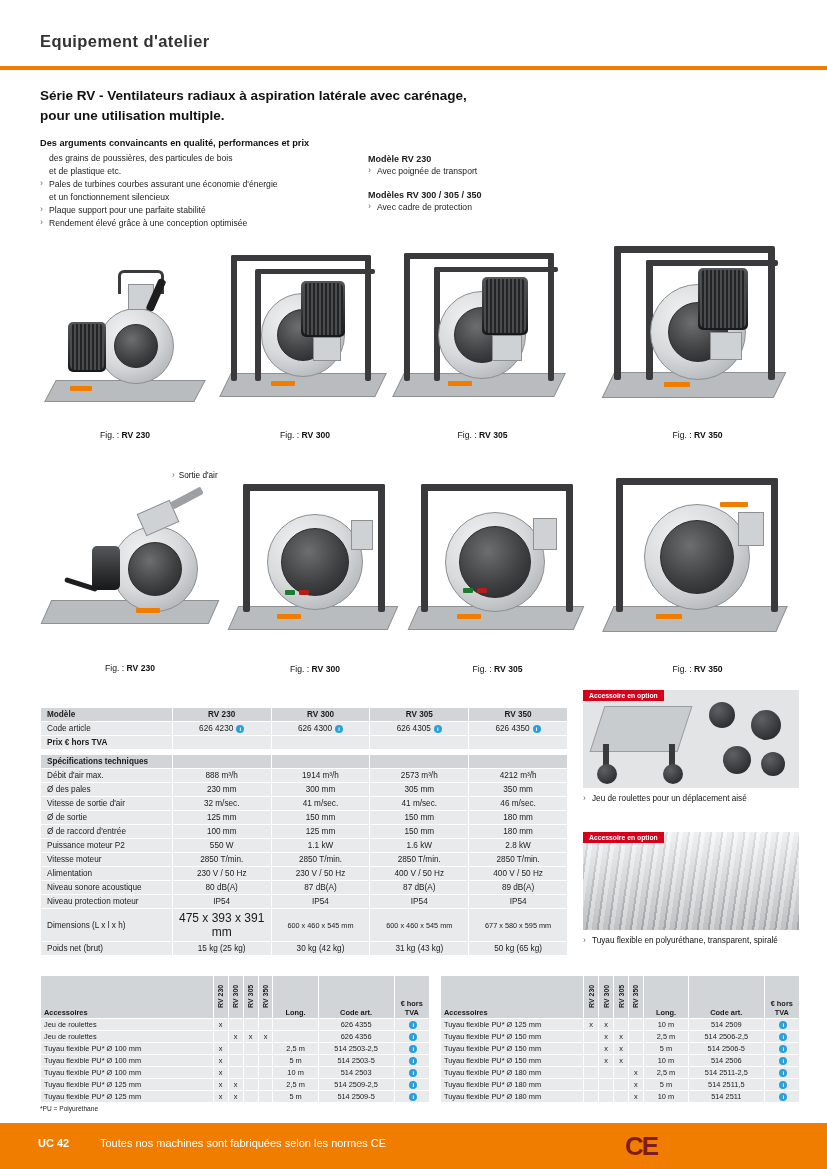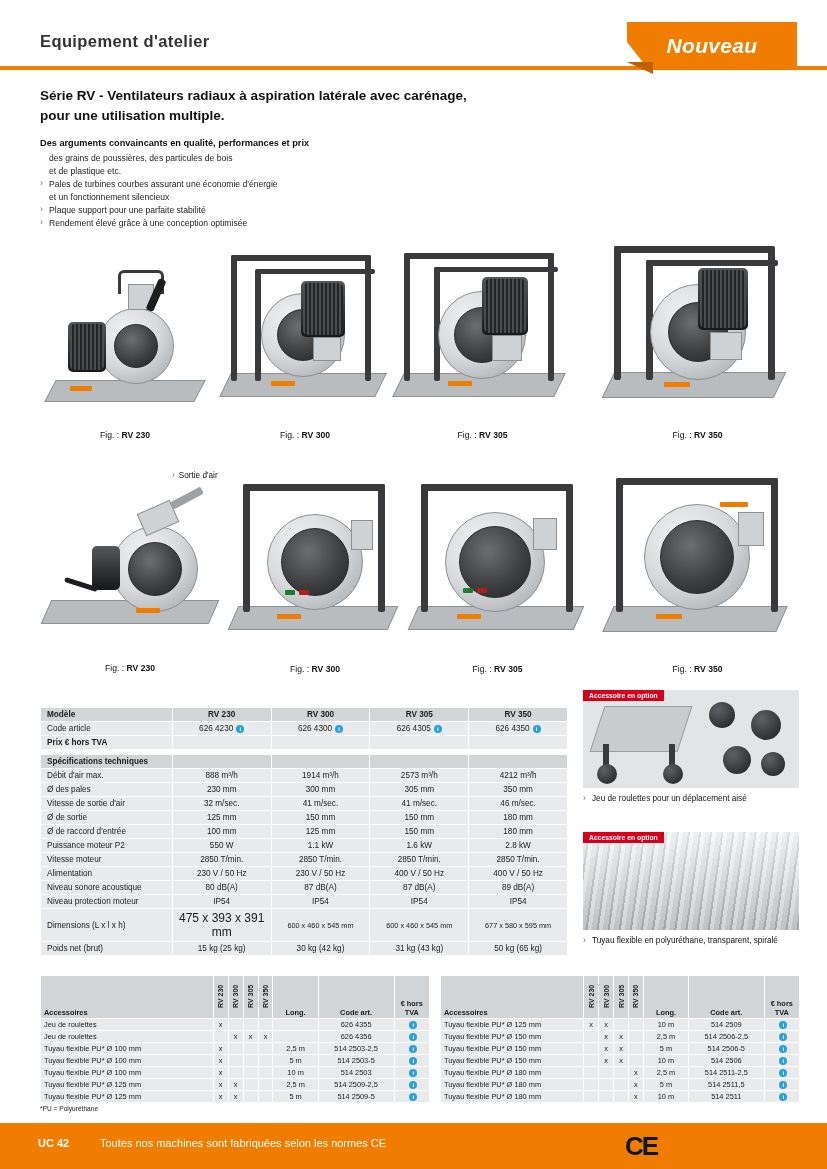--- a/index.html
+++ b/index.html
@@ -180,54 +180,59 @@
     position:absolute; left:0; bottom:0; width:827px; height:46px;
     background:#f07d00;
   }
   .footer .pg {
     position:absolute; left:38px; top:14px; color:#fff; font-size:11px; font-weight:bold;
   }
   .footer .txt {
     position:absolute; left:100px; top:14px; color:#fff; font-size:11px;
   }
   .ce {
-    position:absolute; right:170px; top:8px; color:#0f172a; font-size:26px;
+    position:absolute; right:170px; top:8px; color:#7f1d1d; font-size:26px;
     font-weight:bold; letter-spacing:-2px;
   }
 </style>
 </head>
 <body>
 
 <div class="page-header">
   <div class="header-title">Equipement d'atelier</div>
   <div class="header-rule"></div>
-  <div class="ribbon">
-    <div class="band"></div>
-    <div class="fold"></div>
-    <div class="label">Nouveau</div>
-  </div>
 </div>
 
 <div class="intro">
   <h1>
     <span>Série RV - Ventilateurs radiaux à aspiration latérale avec carénage,</span><br>
     <span>pour une utilisation multiple.</span>
   </h1>
   <div class="lead">Des arguments convaincants en qualité, performances et prix</div>
   <div class="cols">
     <div class="col-left">
       <ul class="bul">
         <li class="cont">des grains de poussières, des particules de bois</li>
         <li class="cont">et de plastique etc.</li>
         <li>Pales de turbines courbes assurant une économie d'énergie</li>
         <li class="cont">et un fonctionnement silencieux</li>
         <li>Plaque support pour une parfaite stabilité</li>
         <li>Rendement élevé grâce à une conception optimisée</li>
       </ul>
     </div>
+    <div class="col-right">
+      <div class="sub-h">Modèle RV 230</div>
+      <ul class="bul">
+        <li>Avec poignée de transport</li>
+      </ul>
+      <div class="sub-h second">Modèles RV 300 / 305 / 350</div>
+      <ul class="bul">
+        <li>Avec cadre de protection</li>
+      </ul>
+    </div>
   </div>
 </div>
 
 <div class="fig-row" style="left:0; top:240px; width:827px; height:220px;">
 
   <div class="fig" style="left:40px; top:20px; width:170px; height:185px;">
     <div class="photo" style="width:170px;height:170px;">
       <div class="base" style="left:10px; top:120px; width:150px; height:22px; transform:skewX(-28deg);"></div>
       <div class="drum" style="left:58px; top:48px; width:76px; height:76px;"></div>
       <div class="drum-dark" style="left:74px; top:64px; width:44px; height:44px;"></div>

